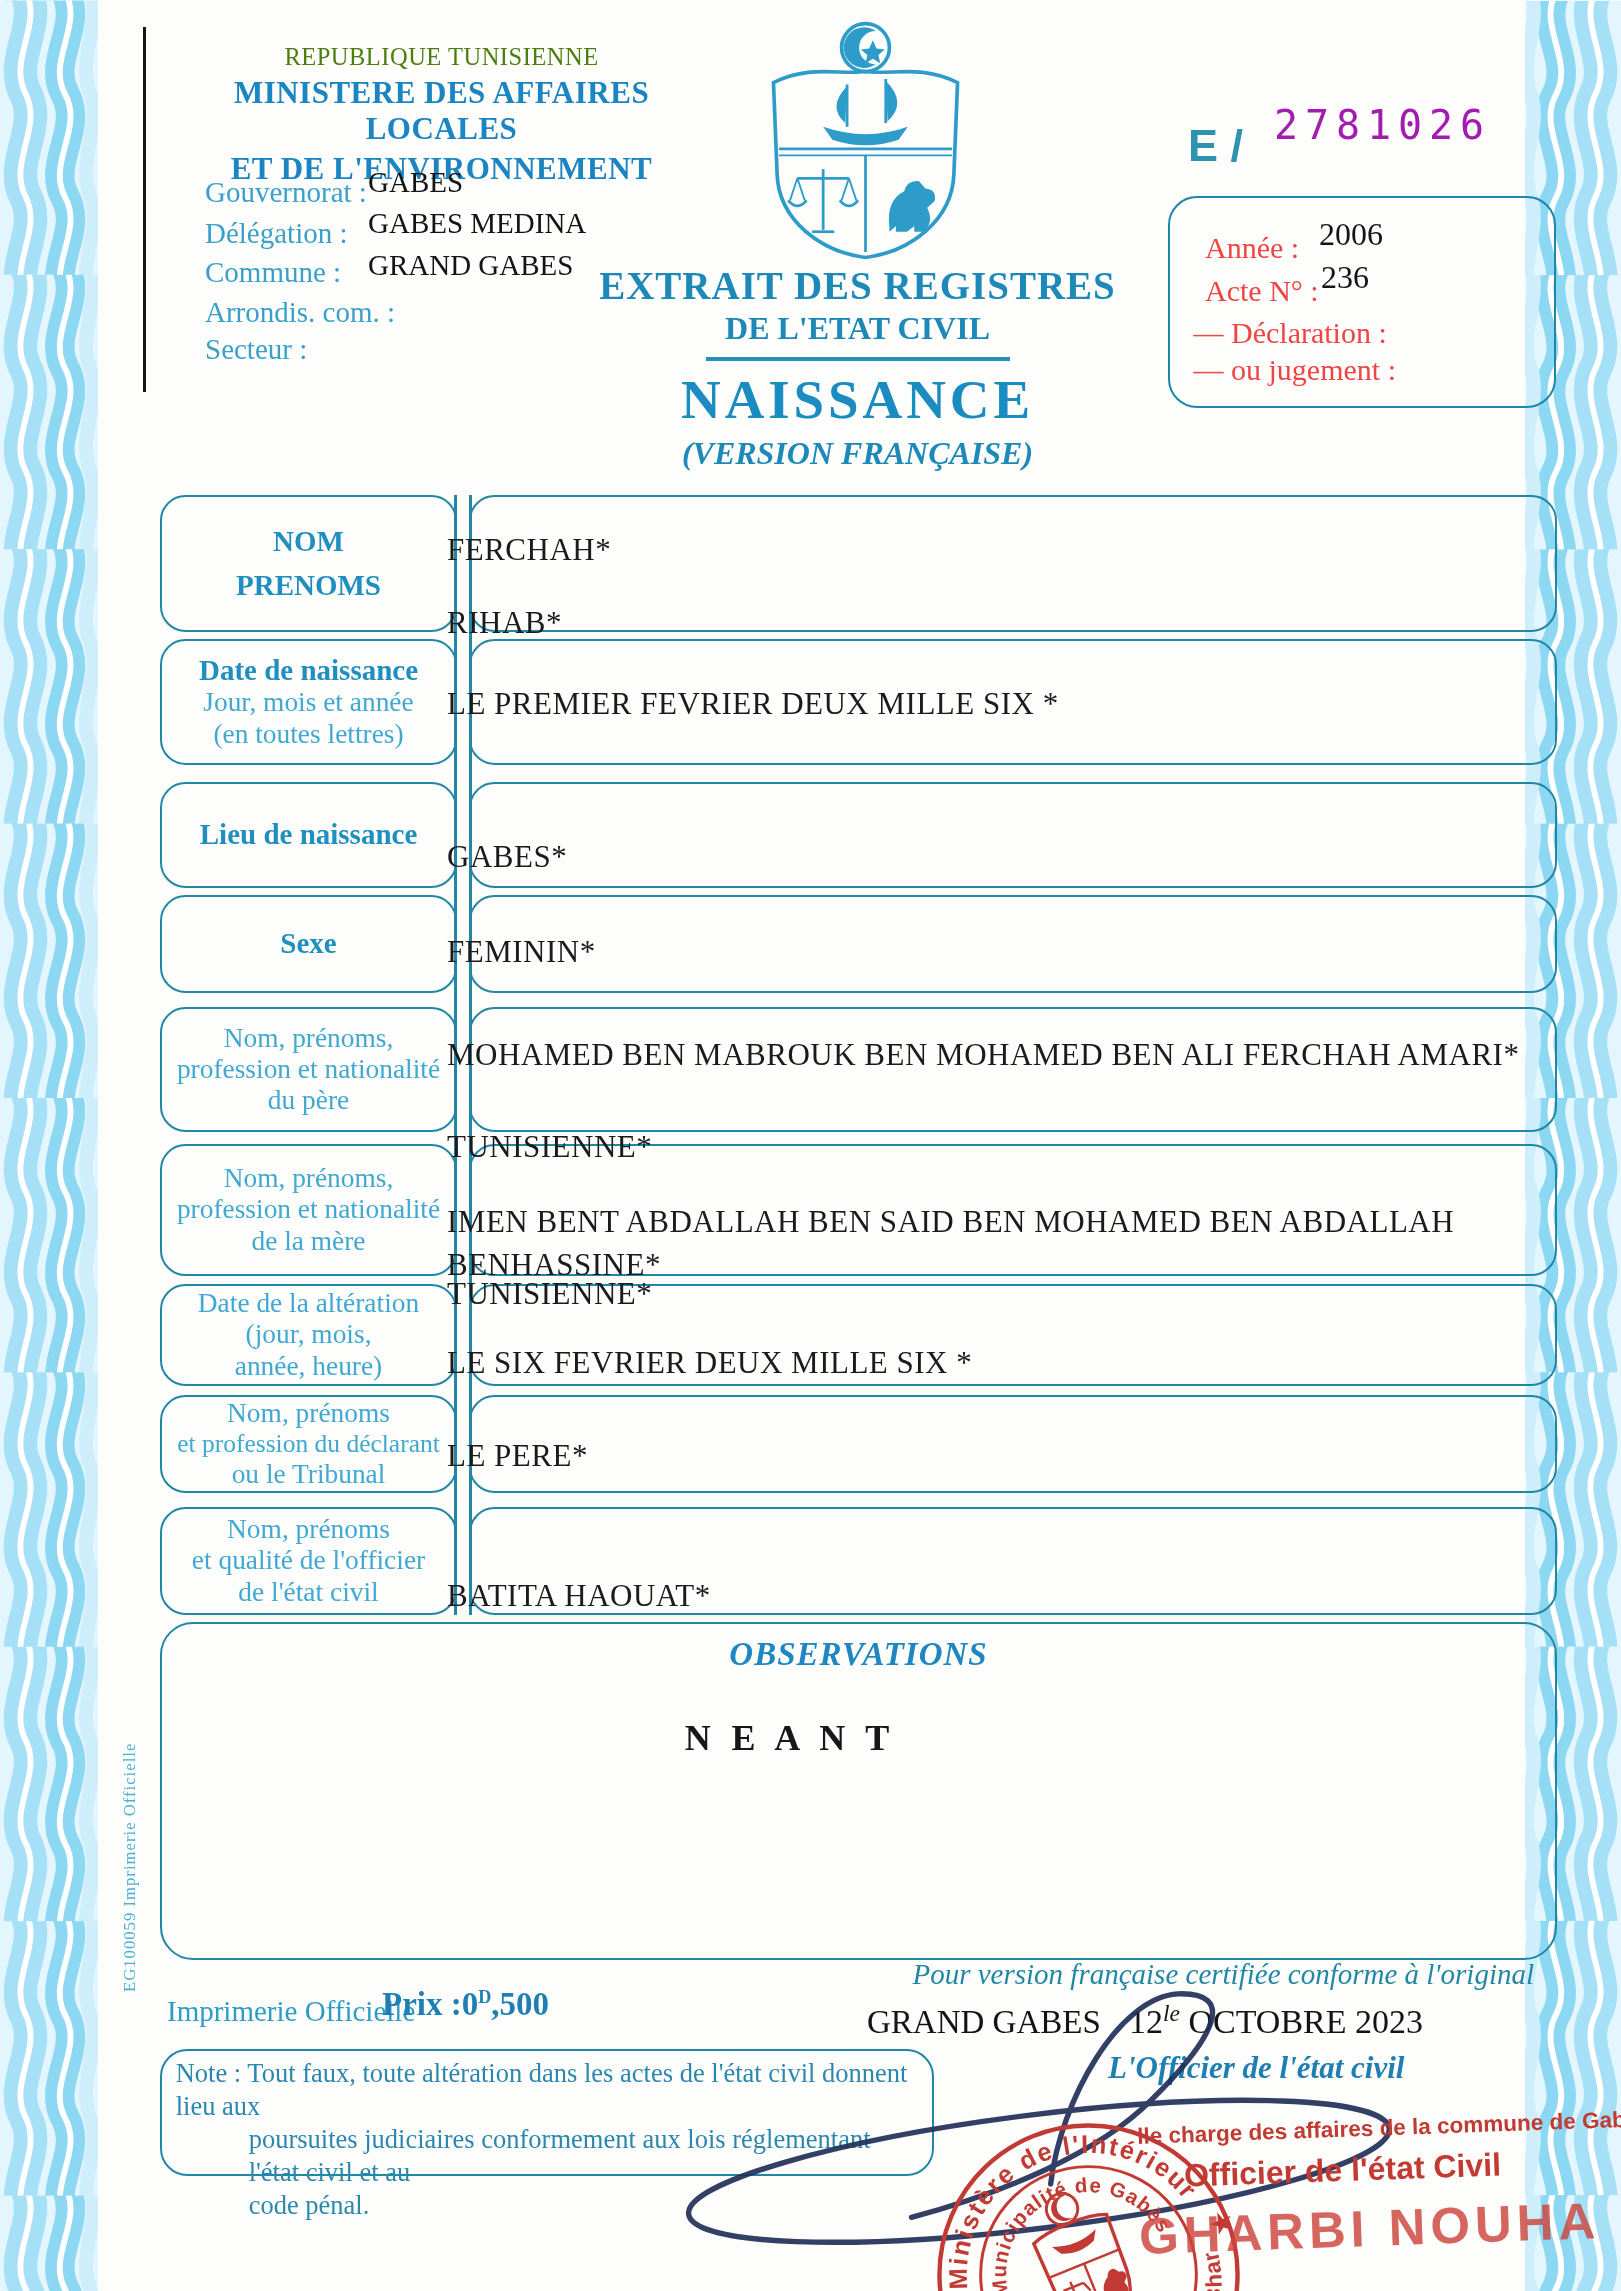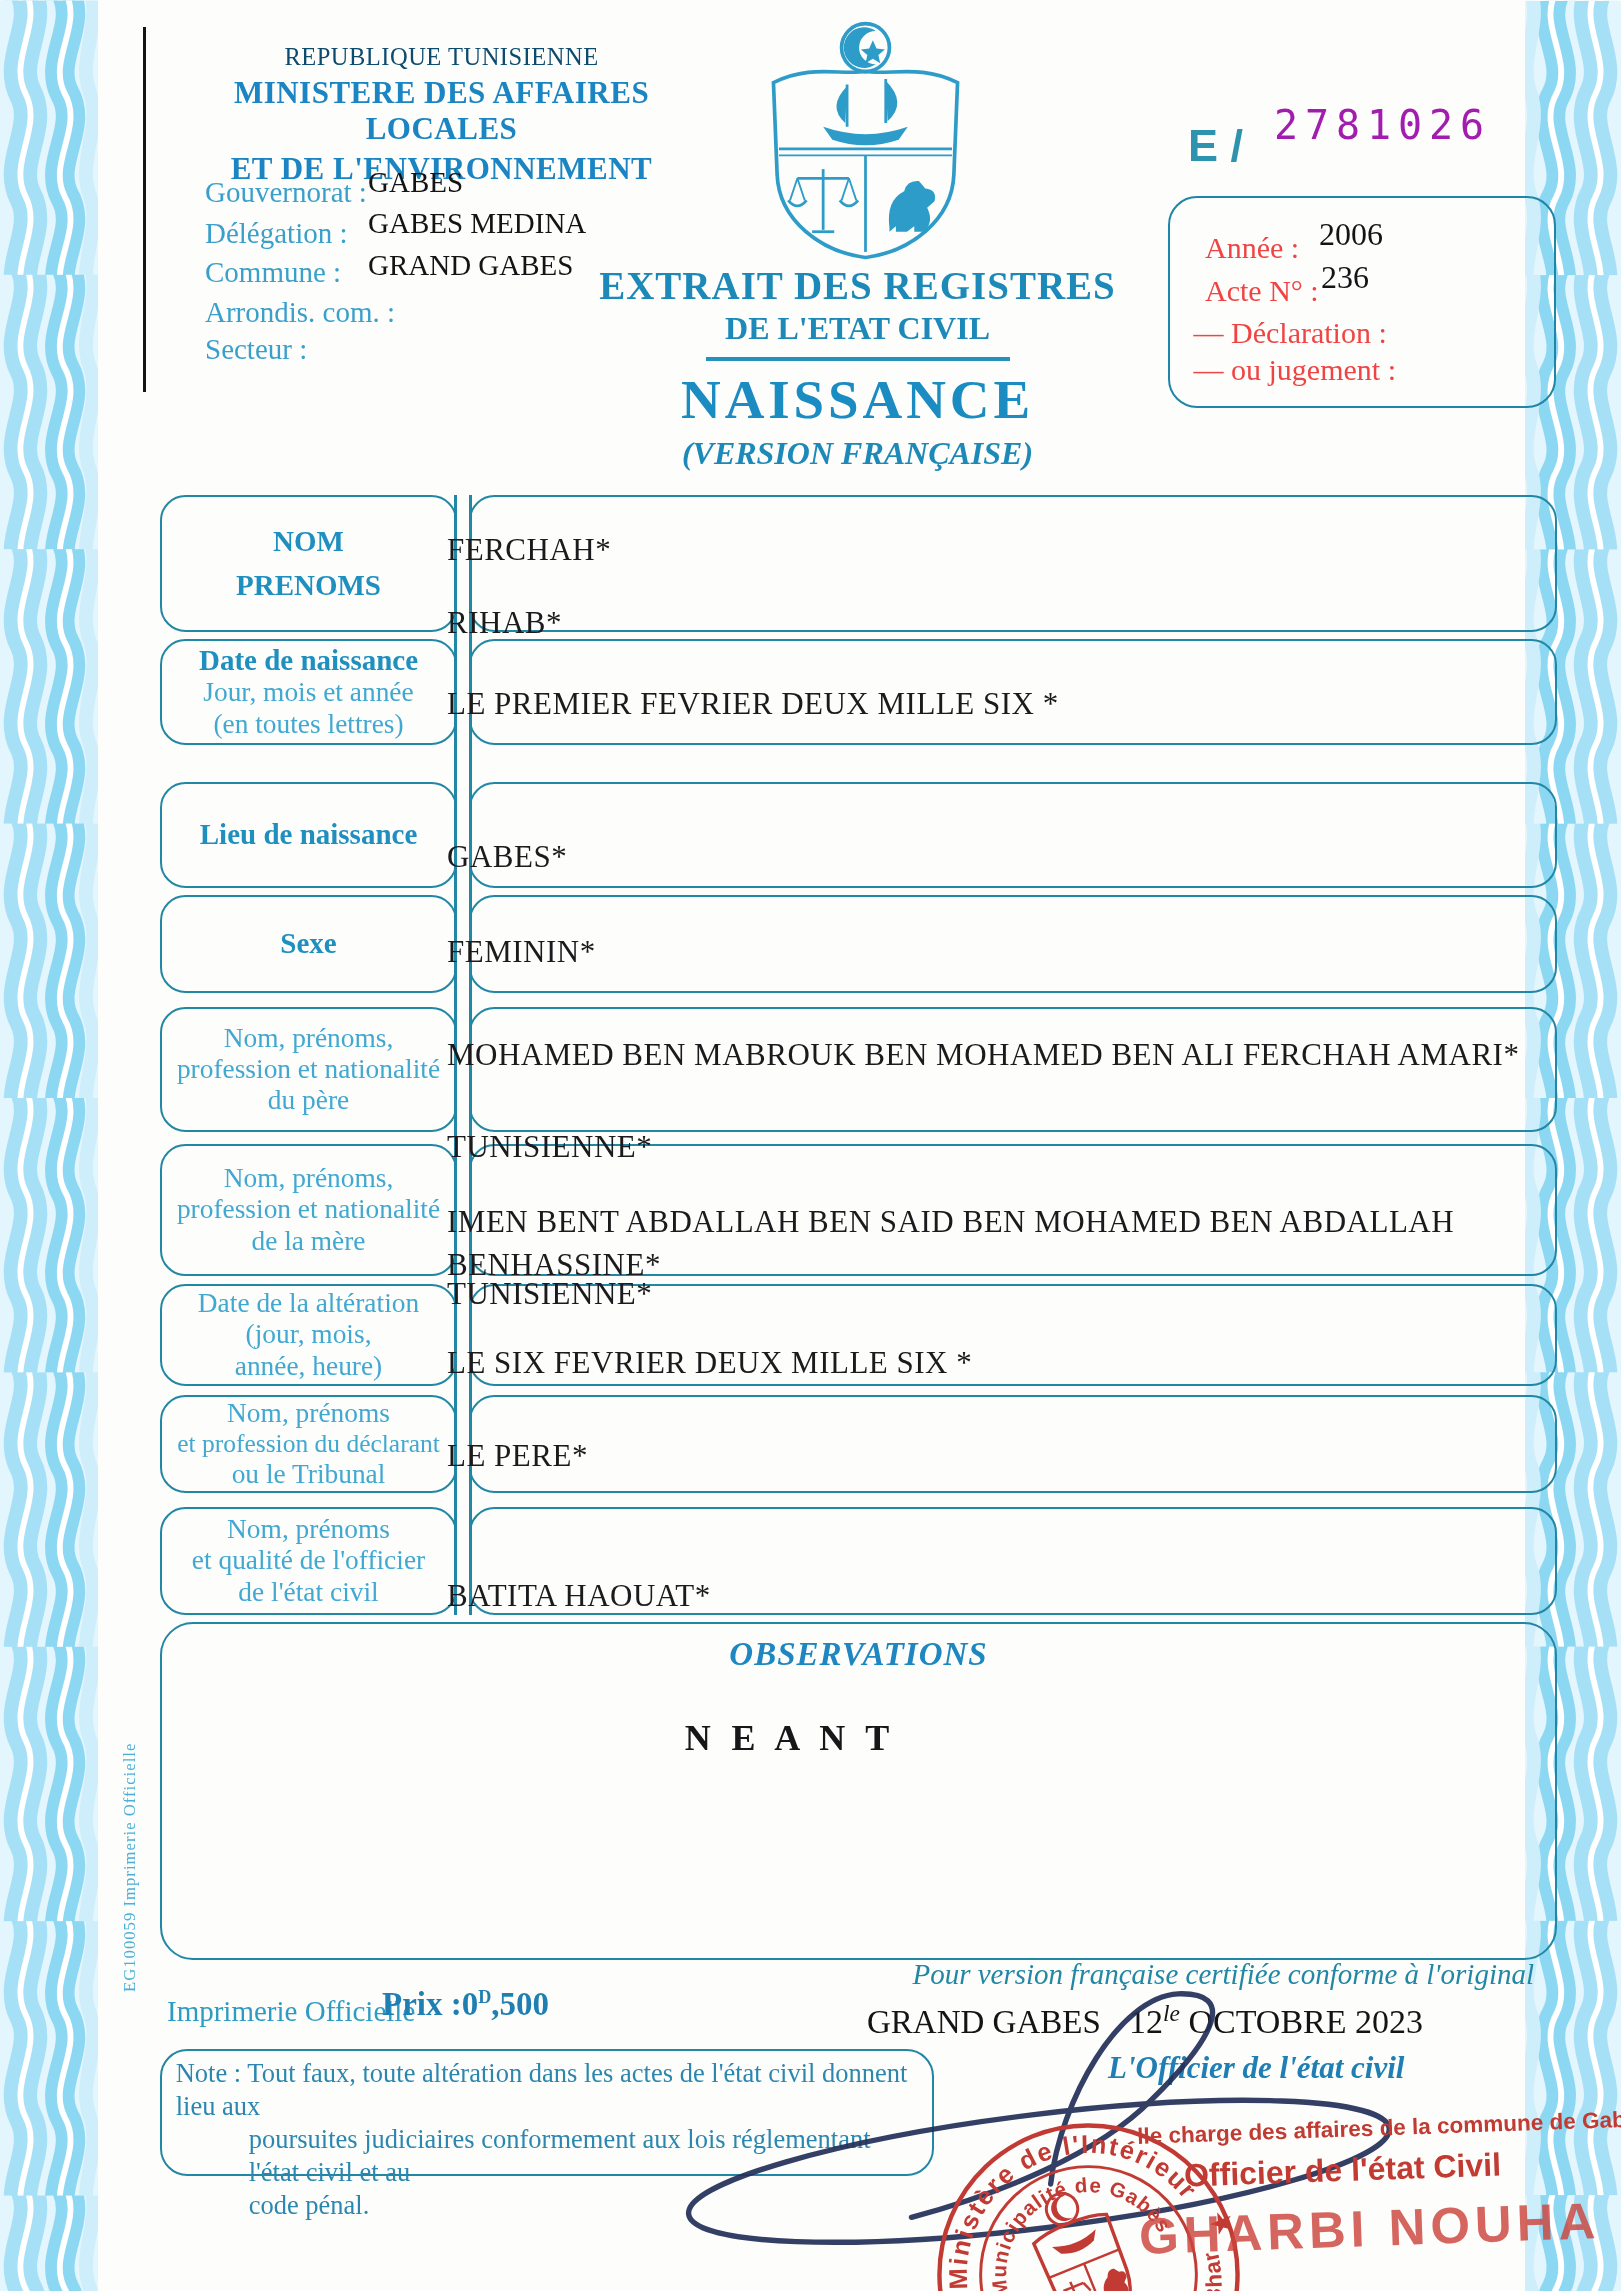--- a/index.html
+++ b/index.html
@@ -5,21 +5,21 @@
   html,body{margin:0;padding:0;background:#e9e9e9;}
   .sheet{position:relative;width:1621px;height:2292px;background:#fdfdfb;overflow:hidden;
          font-family:"Liberation Serif","DejaVu Serif",serif;color:#1b1b1d;}
   
   .border-svg{position:absolute;top:0;}
   .border-left{left:0;}
   .border-right{left:1525px;}
   .scan-line{position:absolute;left:143px;top:27.4px;width:2.9px;height:365px;background:#151515;}
   
   .hdr-left{position:absolute;left:167px;top:43px;width:549px;text-align:center;}
-  .hdr-rep{font-size:24.5px;color:#0c4a6e;letter-spacing:0.5px;}
+  .hdr-rep{font-size:24.5px;color:#4d7c0f;letter-spacing:0.5px;}
   .hdr-min{font-size:31px;font-weight:bold;color:#1a85c2;margin-top:3.9px;letter-spacing:0.5px;}
   .admin{position:absolute;left:172px;top:176px;width:549px;font-size:29px;}
   .admin .lbl{position:absolute;left:0;color:#3aa0cb;white-space:nowrap;margin-left:33px;}
   .admin .val{position:absolute;left:196px;color:#141416;white-space:nowrap;}
   .titles{position:absolute;left:544px;top:263px;width:627px;text-align:center;color:#1d89b8;}
   .t1{font-size:39px;font-weight:bold;letter-spacing:1px;}
   .t2{font-size:32px;font-weight:bold;margin-top:2px;}
   .t-rule{width:304px;height:3.9px;background:#2492bd;margin:9.8px auto 7.8px auto;}
   .t3{font-size:55px;font-weight:bold;letter-spacing:3.9px;color:#1b8cc1;}
   .t4{font-size:32px;font-weight:bold;font-style:italic;margin-top:3.9px;}
@@ -37,21 +37,21 @@
   
   .vline{position:absolute;width:2.9px;background:#2187a5;top:495px;height:1120px;}
   .vl1{left:454px;} .vl2{left:469px;}
   .lbox,.vbox{position:absolute;border:2.9px solid #2187a5;border-radius:25.5px;box-sizing:border-box;background:transparent;}
   .lbox{left:160px;width:297px;display:flex;flex-direction:column;justify-content:center;
         align-items:center;text-align:center;line-height:1.14;}
   .vbox{left:469px;width:1088px;}
   .lb{font-weight:bold;color:#1f8fc0;font-size:29px;white-space:nowrap;}
   .ll{color:#41a8d2;font-size:27.4px;white-space:nowrap;}
   .r0{top:495px;height:137px;} .r0.lbox{gap:11.8px;}
-  .r1{top:639px;height:106px;}
+  .r1{top:639px;height:126px;}
   .r2{top:782px;height:106px;}
   .r3{top:895px;height:98px;}
   .r4{top:1007px;height:125px;}
   .r5{top:1144px;height:132px;}
   .r6{top:1284px;height:102px;}
   .r7{top:1395px;height:98px;}
   .r8{top:1507px;height:108px;}
   .tline{position:absolute;left:447px;font-size:31px;color:#1b1b1d;letter-spacing:0.5px;white-space:nowrap;}
   
   .obs-box{position:absolute;left:160px;top:1622px;width:1397px;height:338px;border:2.9px solid #2187a5;

